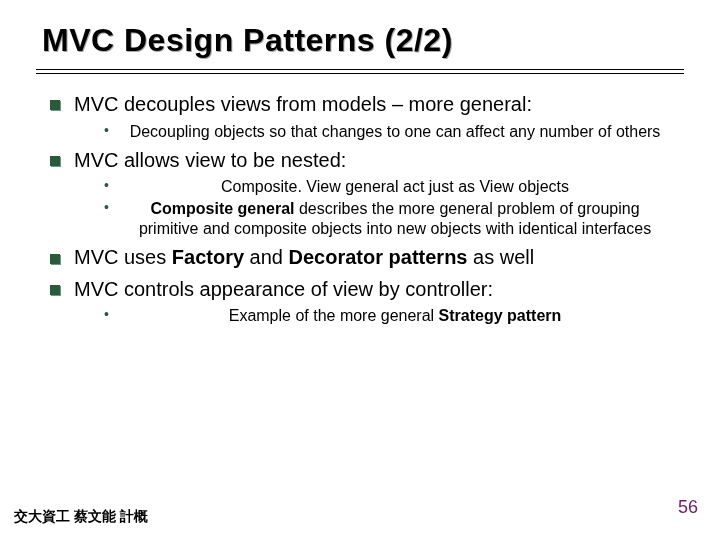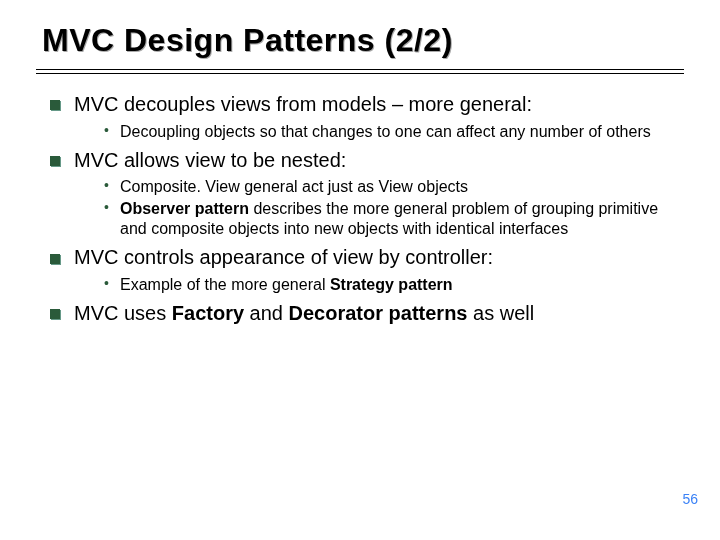--- a/index.html
+++ b/index.html
@@ -48,20 +48,21 @@
     width: 10px;
     height: 10px;
     background: #2a5a3a;
     box-shadow: 1px 1px 0 #698;
   }
 
   ul.lvl2 {
     list-style: none;
     margin: 4px 0 6px 0;
     padding: 0 0 0 30px;
+    text-align: center;
   }
   ul.lvl2 > li {
     position: relative;
     padding-left: 16px;
     font-size: 16px;
     line-height: 1.25;
     margin-bottom: 2px;
   }
   ul.lvl2 > li::before {
     content: "•";
@@ -75,42 +76,43 @@
   .footer-left {
     position: absolute;
     left: 14px;
     bottom: 10px;
     font-size: 14px;
     font-weight: bold;
   }
   .footer-right {
     position: absolute;
     right: 22px;
-    bottom: 29px;
-    font-size: 14px;
-    color: #3b82f6;
+    bottom: 18px;
+    font-size: 18px;
+    color: #701a75;
   }
 </style>
 </head>
 <body>
 <div id="slide">
 
 <h1 class="title">MVC  Design Patterns  (2/2)</h1>
 <div class="hr1"></div>
 <div class="hr2"></div>
 
 <ul class="lvl1" id="bullets">
       <li>MVC decouples views from models – more general:<ul class="lvl2">
           <li>Decoupling objects so that changes to one can affect any number of others</li>
         </ul></li>
       <li>MVC allows view to be nested:<ul class="lvl2">
           <li>Composite. View general act just as View objects</li>
-          <li><b>Observer pattern</b> describes the more general problem of grouping primitive and composite objects into new objects with identical interfaces</li>
+          <li><b>Composite general</b> describes the more general problem of grouping primitive and composite objects into new objects with identical interfaces</li>
         </ul></li>
+      <li>MVC uses <b>Factory</b> and <b>Decorator patterns</b> as well</li>
       <li>MVC controls appearance of view by controller:<ul class="lvl2">
           <li>Example of the more general <b>Strategy pattern</b></li>
         </ul></li>
-      <li>MVC uses <b>Factory</b> and <b>Decorator patterns</b> as well</li>
     </ul>
 
+<div class="footer-left">交大資工 蔡文能 計概</div>
 <div class="footer-right">56</div>
 
 </div>
 
 </body></html>

